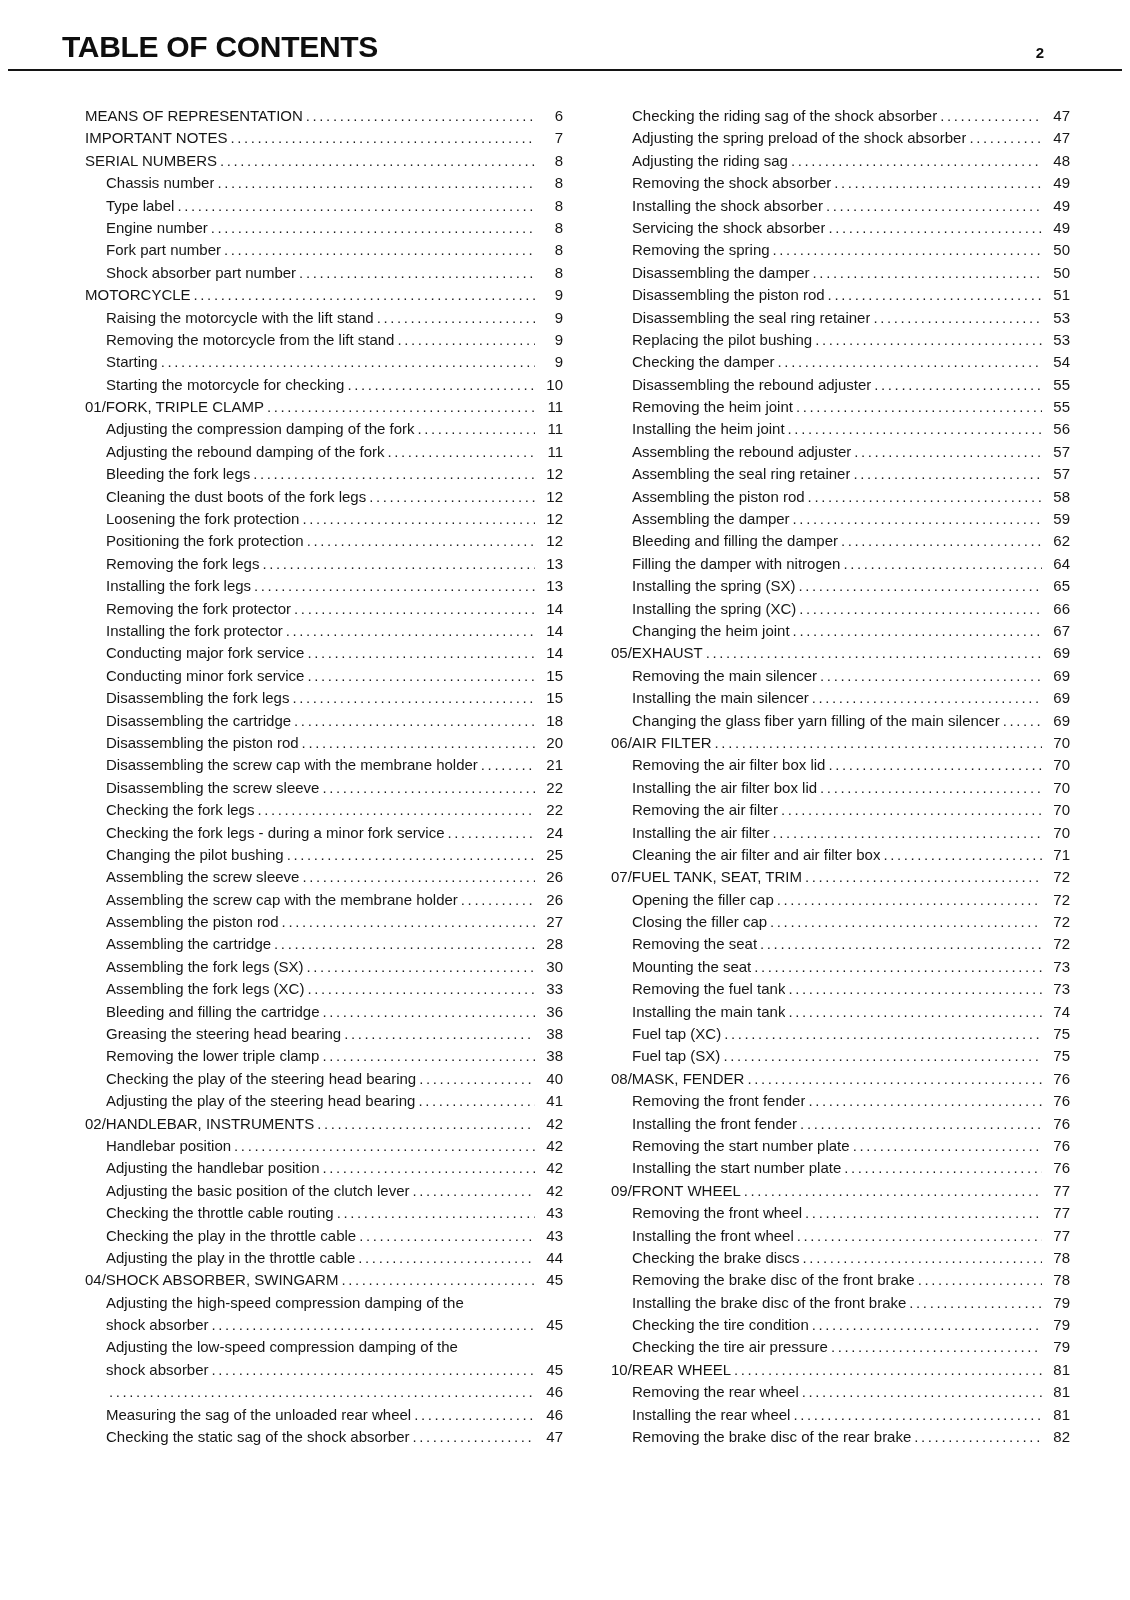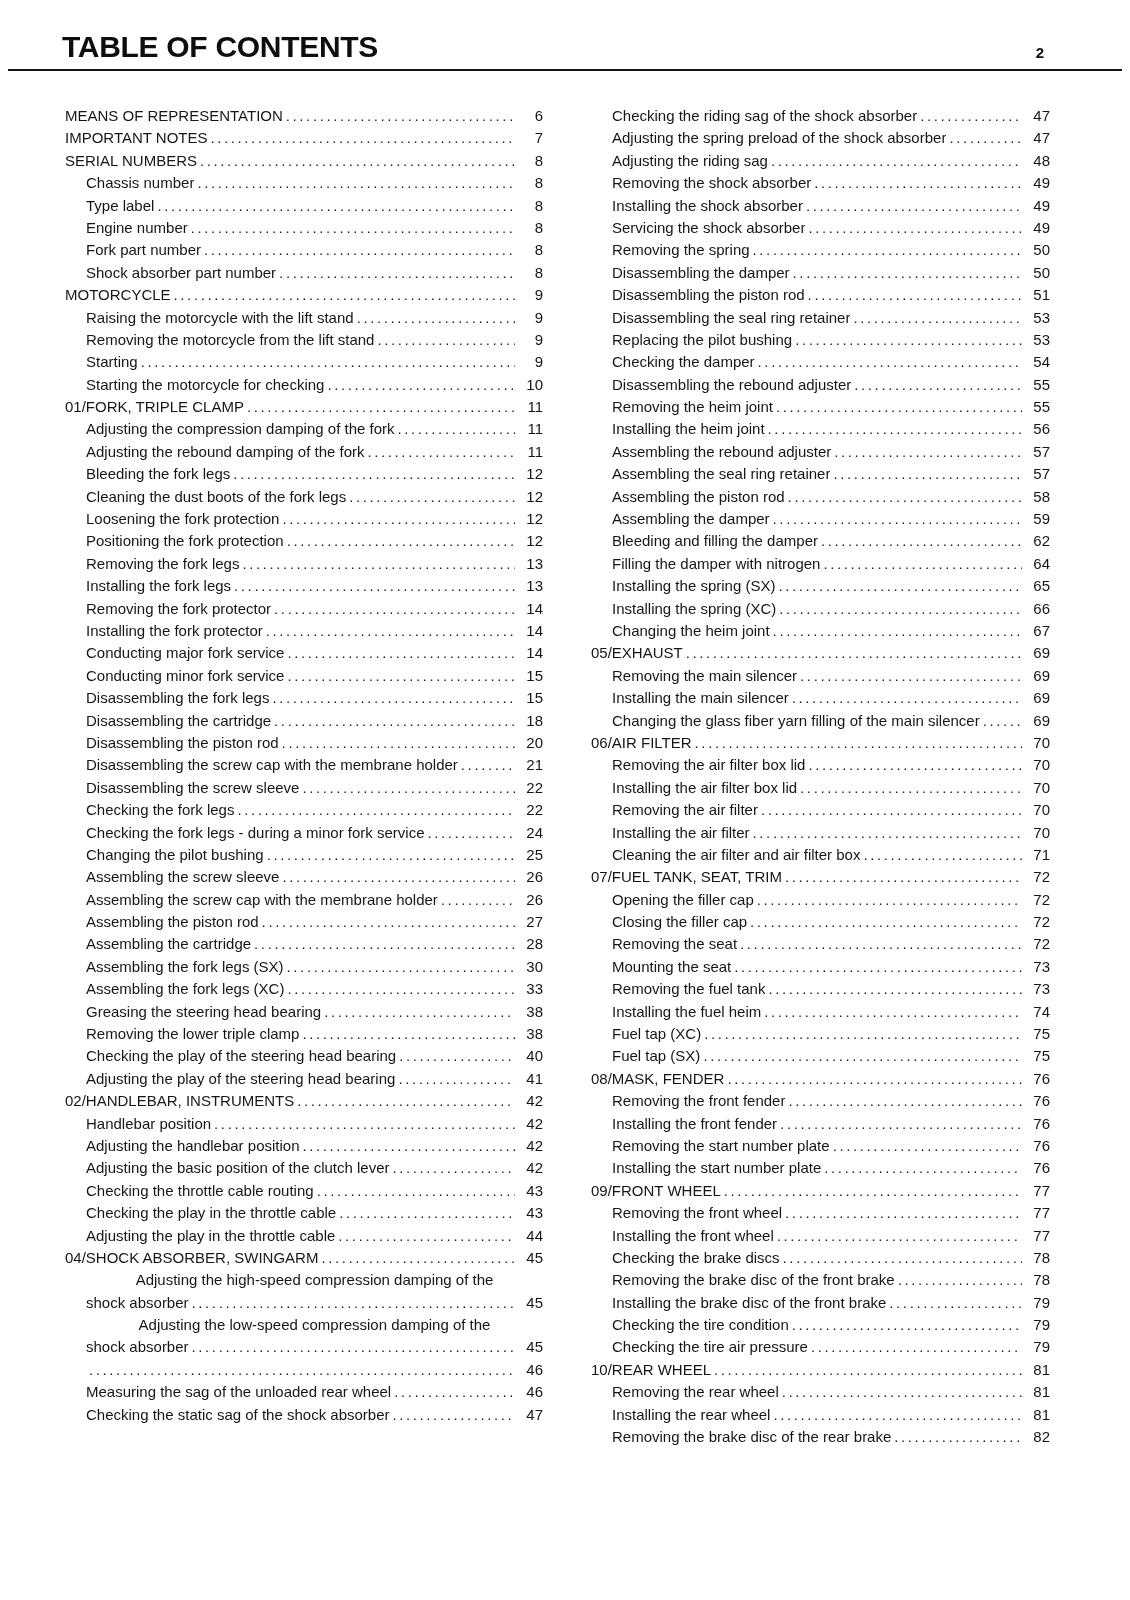--- a/index.html
+++ b/index.html
@@ -17,26 +17,26 @@
     padding:30px 86px 0 62px;
   }
   .title {
     font-size:30px; font-weight:700; letter-spacing:-0.3px;
     color:#0e0e0e;
   }
   .pagenum-top { font-size:15px; font-weight:700; padding-bottom:3px; color:#0e0e0e; }
   .rule { border-top:2px solid #141414; margin:5px 8px 0 8px; }
 
   .toc { display:flex; margin:34px 0 0 65px; font-size:15px; }
-  .col-left  { width:478px; margin-right:48px; }
+  .col-left  { width:478px; margin-right:48px;margin-left:20px; }
   .col-right { width:459px; }
 
   .toc-entry { }
   .row { display:flex; align-items:baseline; line-height:22.4px; height:22.4px; }
-  .wrapline { line-height:22.4px; height:22.4px; white-space:nowrap; overflow:hidden;text-align:center; }
+  .wrapline { line-height:22.4px; height:22.4px; white-space:nowrap; overflow:hidden; }
   .level-1 { padding-left:21px; }
 
   .label { flex:0 1 auto; white-space:nowrap; overflow:hidden; }
   .dots {
     flex:1 1 0; min-width:6px; overflow:hidden; white-space:nowrap;
     margin:0 2px 0 3px; color:#1c1c1c;
   }
   .dots::after {
     content:"..........................................................................................................................................";
     letter-spacing:2.6px;
@@ -332,20 +332,27 @@
         </div>
         <div class="toc-entry level-1">
           <div class="row">
             <span class="label">Assembling the fork legs (XC)</span>
             <span class="dots"></span>
             <span class="pnum">33</span>
           </div>
         </div>
         <div class="toc-entry level-1">
           <div class="row">
+            <span class="label">Bleeding and filling the cartridge</span>
+            <span class="dots"></span>
+            <span class="pnum">36</span>
+          </div>
+        </div>
+        <div class="toc-entry level-1">
+          <div class="row">
             <span class="label">Greasing the steering head bearing</span>
             <span class="dots"></span>
             <span class="pnum">38</span>
           </div>
         </div>
         <div class="toc-entry level-1">
           <div class="row">
             <span class="label">Removing the lower triple clamp</span>
             <span class="dots"></span>
             <span class="pnum">38</span>
@@ -734,21 +741,21 @@
         </div>
         <div class="toc-entry level-1">
           <div class="row">
             <span class="label">Removing the fuel tank</span>
             <span class="dots"></span>
             <span class="pnum">73</span>
           </div>
         </div>
         <div class="toc-entry level-1">
           <div class="row">
-            <span class="label">Installing the fuel heim</span>
+            <span class="label">Installing the main tank</span>
             <span class="dots"></span>
             <span class="pnum">74</span>
           </div>
         </div>
         <div class="toc-entry level-1">
           <div class="row">
             <span class="label">Fuel tap (XC)</span>
             <span class="dots"></span>
             <span class="pnum">75</span>
           </div>

